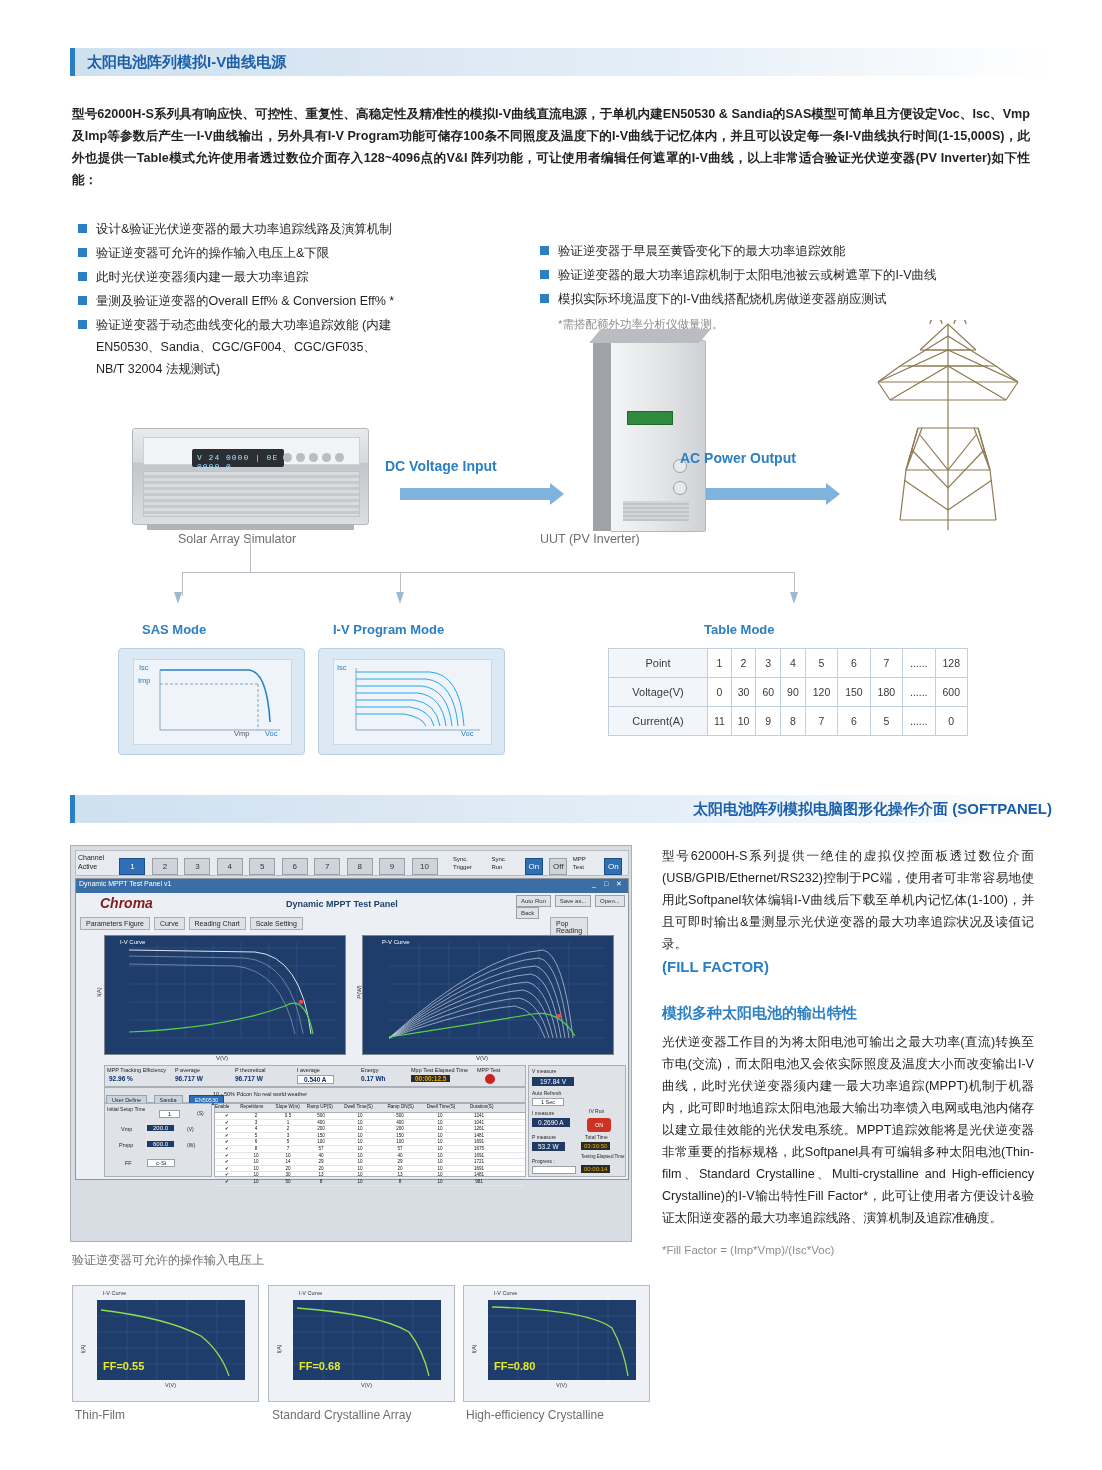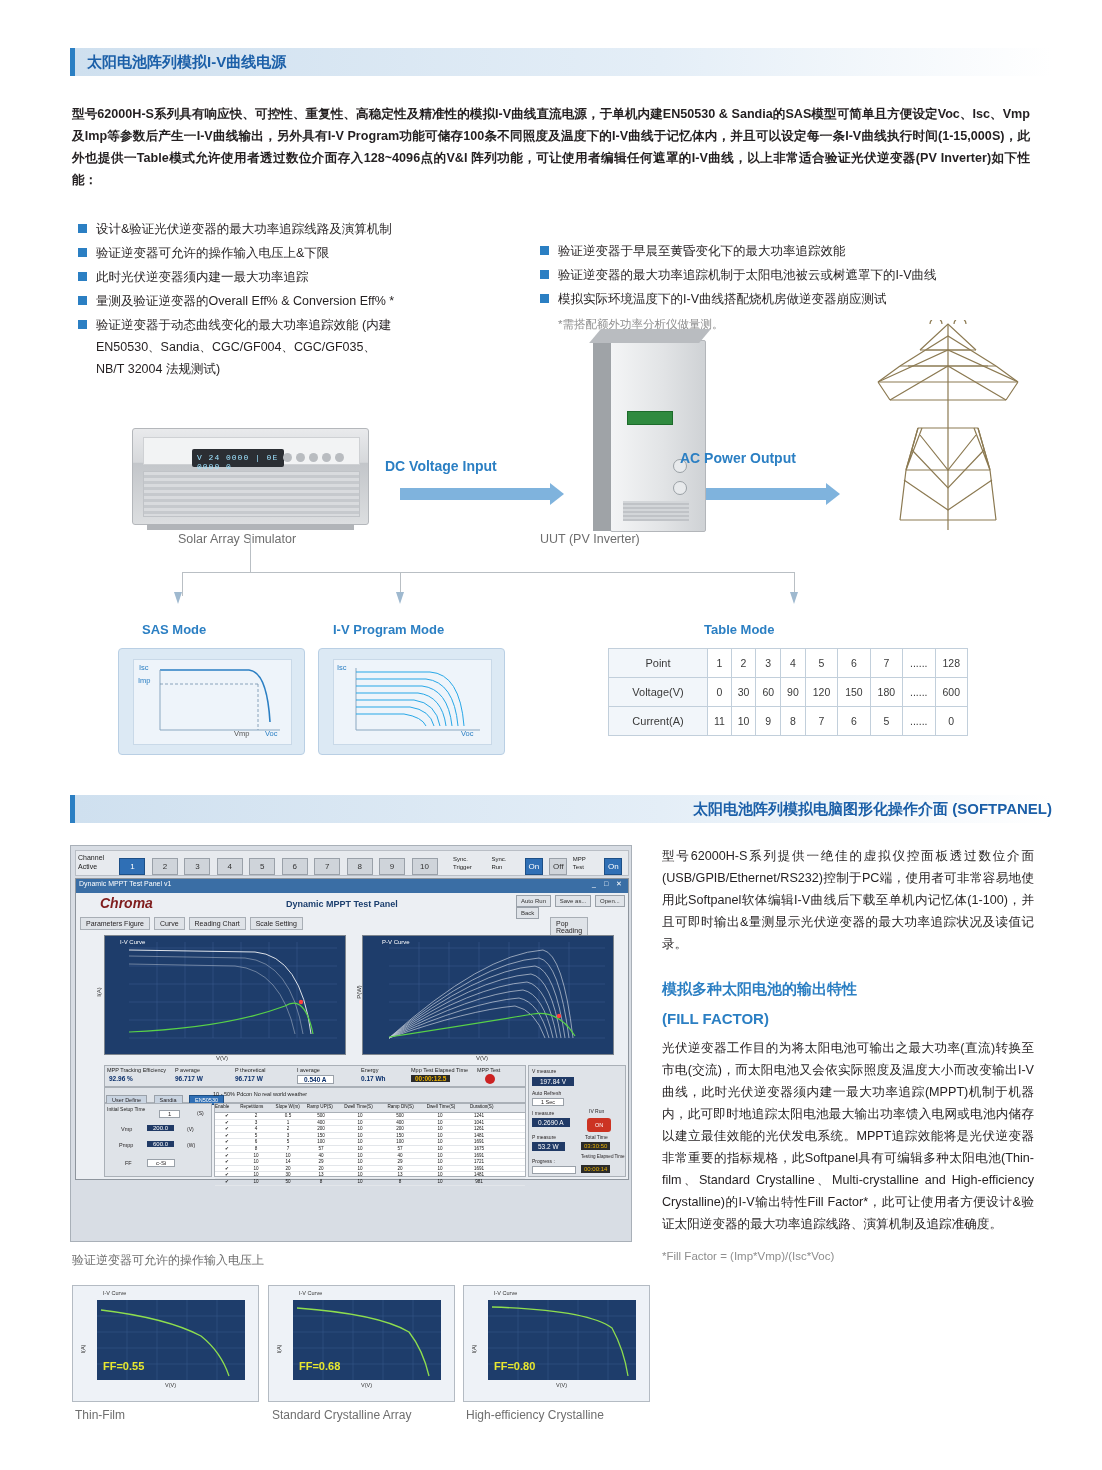--- a/index.html
+++ b/index.html
@@ -554,19 +554,19 @@
     </div>
     <span style="position:absolute;left:30px;top:4px;font-size:5.5px;color:#333;">I-V Curve</span>
     <span style="position:absolute;left:6px;top:60px;font-size:5.5px;color:#333;transform:rotate(-90deg);">I(A)</span>
     <span style="position:absolute;left:92px;top:96px;font-size:5.5px;color:#333;">V(V)</span>
     <span class="fftext" style="left:30px;top:74px;">FF=0.80</span>
   </div>
   <div class="cap" style="left:466px;top:1408px;">High-efficiency Crystalline</div>
 
   <div class="rcol">
     <div>型号62000H-S系列提供一绝佳的虚拟仪控面板透过数位介面(USB/GPIB/Ethernet/RS232)控制于PC端，使用者可非常容易地使用此Softpanel软体编辑I-V曲线后下载至单机内记忆体(1-100)，并且可即时输出&amp;量测显示光伏逆变器的最大功率追踪状况及读值记录。</div>
+    <div class="rhead" style="margin:0 0 6px 0;">(FILL FACTOR)</div>
     <div class="rhead">模拟多种太阳电池的输出特性</div>
-    <div class="rhead" style="margin:0 0 6px 0;">(FILL FACTOR)</div>
     <div>光伏逆变器工作目的为将太阳电池可输出之最大功率(直流)转换至市电(交流)，而太阳电池又会依实际照度及温度大小而改变输出I-V曲线，此时光伏逆变器须内建一最大功率追踪(MPPT)机制于机器内，此可即时地追踪太阳电池最大输出功率馈入电网或电池内储存以建立最佳效能的光伏发电系统。MPPT追踪效能将是光伏逆变器非常重要的指标规格，此Softpanel具有可编辑多种太阳电池(Thin-film、Standard Crystalline、Multi-crystalline and High-efficiency Crystalline)的I-V输出特性Fill Factor*，此可让使用者方便设计&amp;验证太阳逆变器的最大功率追踪线路、演算机制及追踪准确度。</div>
     <div class="rfoot">*Fill Factor = (Imp*Vmp)/(Isc*Voc)</div>
   </div>
 
 </div>
 
 </body></html>

